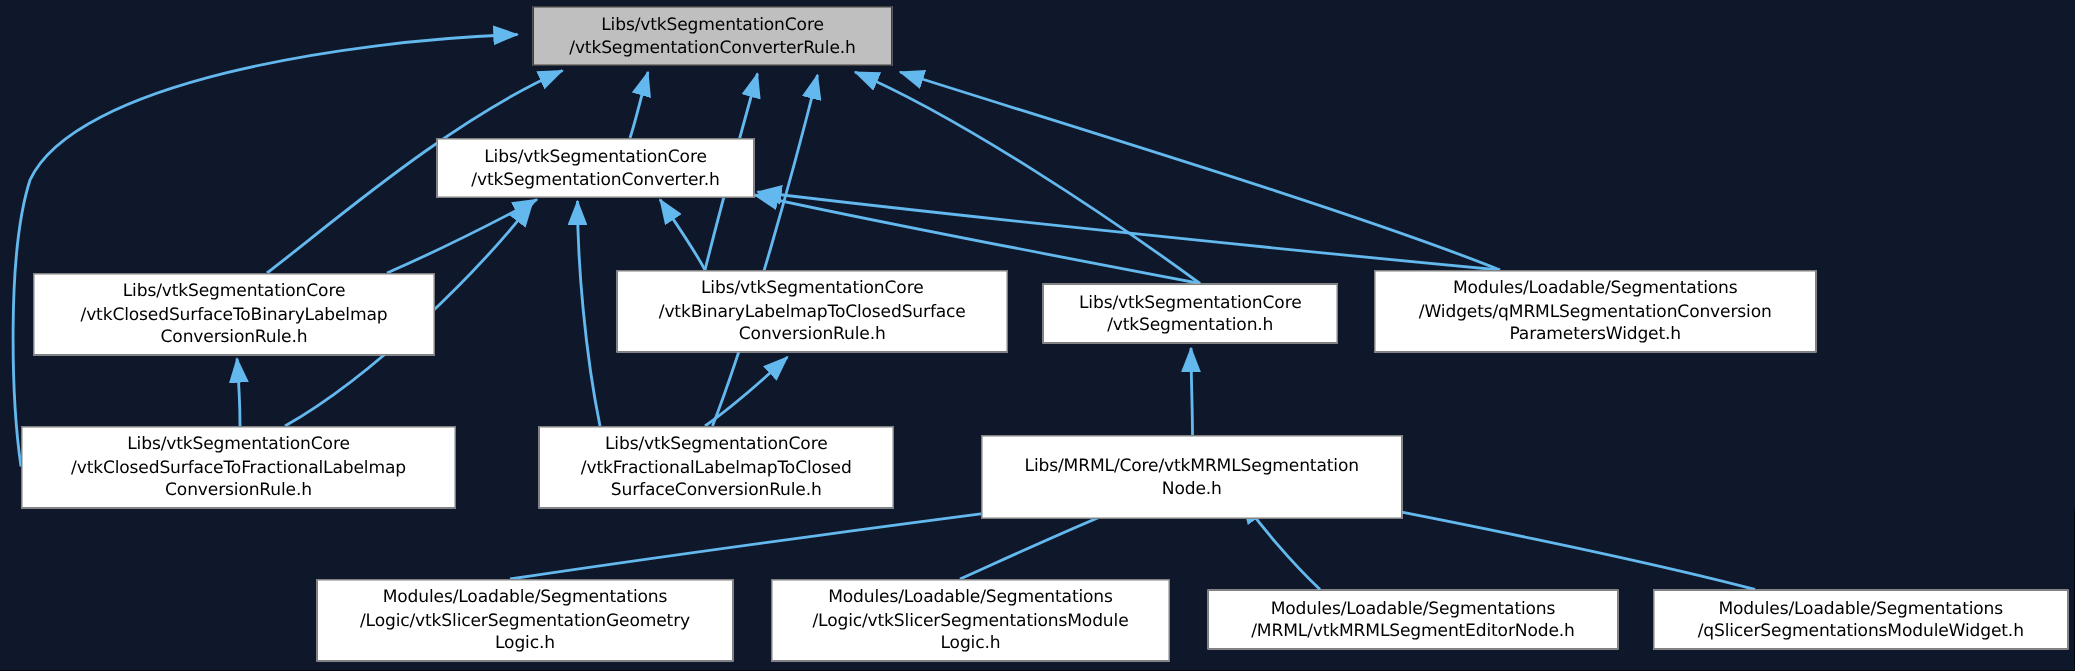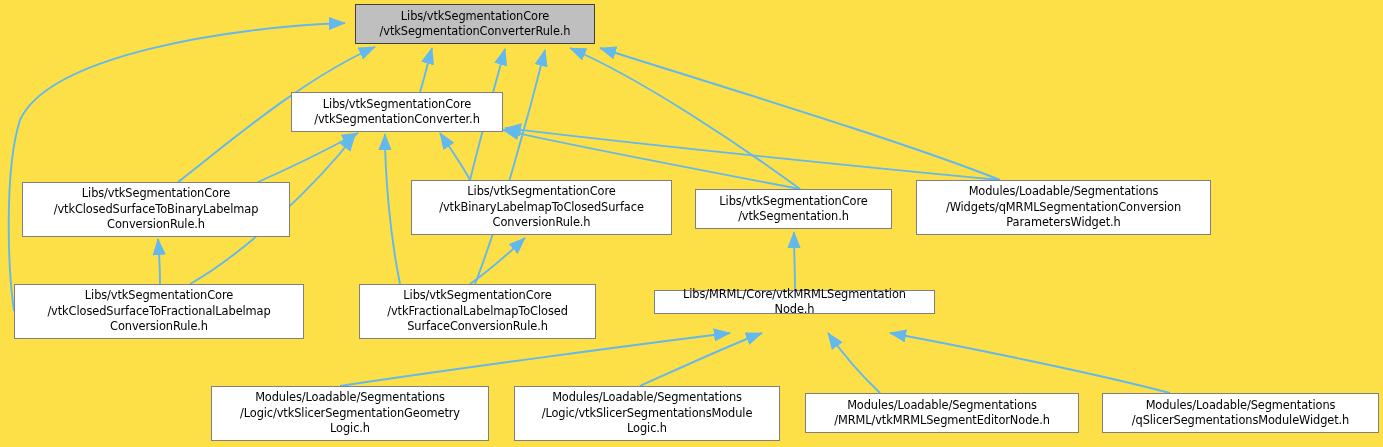--- a/index.html
+++ b/index.html
@@ -1,19 +1,19 @@
 <!DOCTYPE html>
 <html><head>
 <meta charset="utf-8">
 <style>
   html,body{margin:0;padding:0;background:#000;}
   #canvas{
     position:relative;
     width:1383px;height:447px;
-    background:#fde047;
+    background:#0f172a;
     font-family:"DejaVu Sans","Liberation Sans",sans-serif;
     overflow:hidden;
   }
   svg#edges{position:absolute;left:0;top:0;width:1383px;height:447px;}
   .node{
     position:absolute;
     box-sizing:border-box;
     background:#ffffff;
     border:1px solid #808080;
     display:flex;
@@ -82,21 +82,21 @@
 /vtkSegmentation.h</span></div>
       <div class="node" style="left: 916px; top: 180px; width: 295px; height: 55px;"><span>Modules/Loadable/Segmentations
 /Widgets/qMRMLSegmentationConversion
 ParametersWidget.h</span></div>
       <div class="node" style="left: 14px; top: 284px; width: 290px; height: 55px;"><span>Libs/vtkSegmentationCore
 /vtkClosedSurfaceToFractionalLabelmap
 ConversionRule.h</span></div>
       <div class="node" style="left: 359px; top: 284px; width: 237px; height: 55px;"><span>Libs/vtkSegmentationCore
 /vtkFractionalLabelmapToClosed
 SurfaceConversionRule.h</span></div>
-      <div class="node" style="left: 654px; top: 290px; width: 281px; height: 24px;"><span>Libs/MRML/Core/vtkMRMLSegmentation
+      <div class="node" style="left: 654px; top: 290px; width: 281px; height: 56px;"><span>Libs/MRML/Core/vtkMRMLSegmentation
 Node.h</span></div>
       <div class="node" style="left: 211px; top: 386px; width: 278px; height: 55px;"><span>Modules/Loadable/Segmentations
 /Logic/vtkSlicerSegmentationGeometry
 Logic.h</span></div>
       <div class="node" style="left: 514px; top: 386px; width: 266px; height: 55px;"><span>Modules/Loadable/Segmentations
 /Logic/vtkSlicerSegmentationsModule
 Logic.h</span></div>
       <div class="node" style="left: 805px; top: 393px; width: 274px; height: 40px;"><span>Modules/Loadable/Segmentations
 /MRML/vtkMRMLSegmentEditorNode.h</span></div>
       <div class="node" style="left: 1102px; top: 393px; width: 277px; height: 40px;"><span>Modules/Loadable/Segmentations

